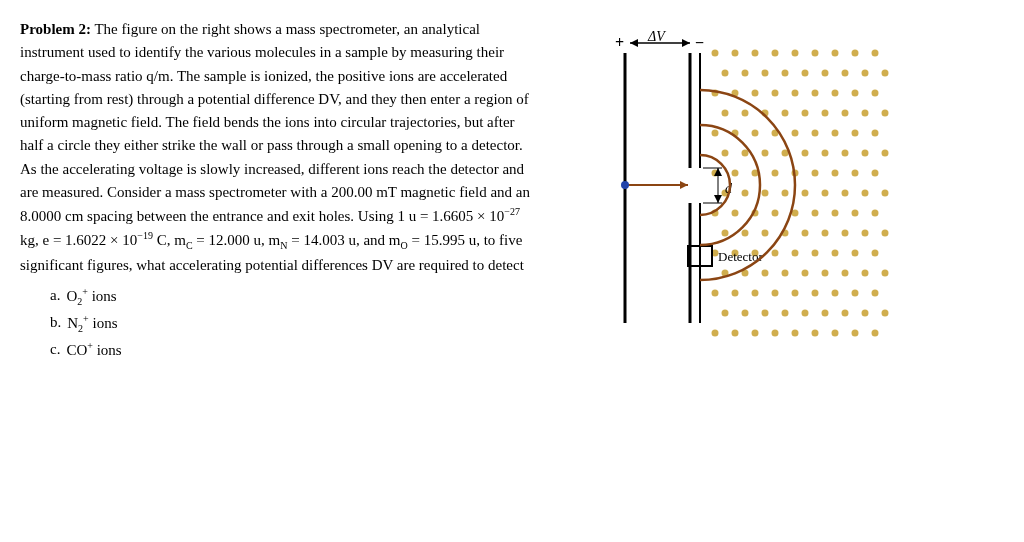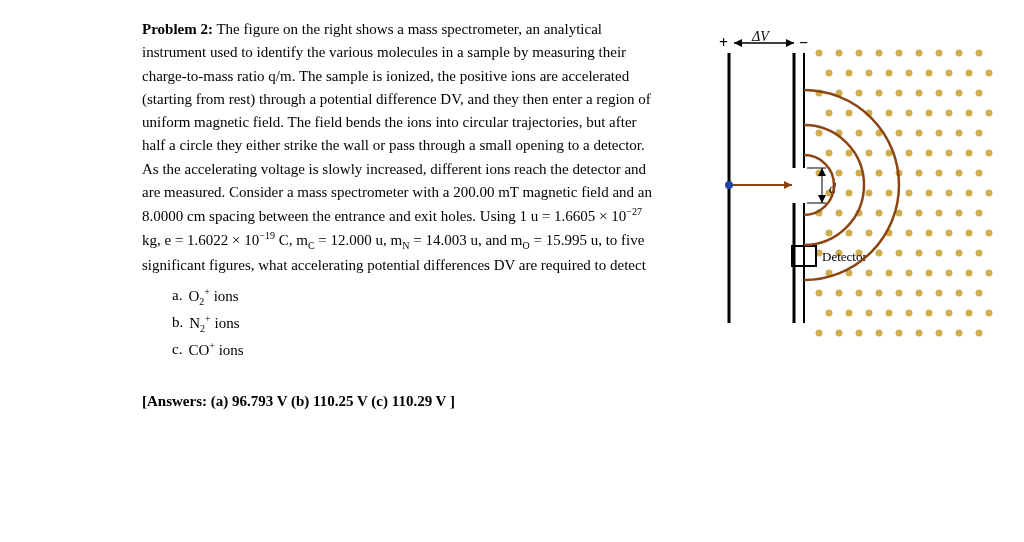--- a/index.html
+++ b/index.html
@@ -11,22 +11,21 @@
       font-size: 15px;
       color: #000;
       overflow: hidden;
       display: flex;
       align-items: flex-start;
       padding: 18px 20px;
     }
     .main-container {
       display: flex;
       width: 100%;
-      gap: 2px;
-      justify-content: flex-end;
+      gap: 20px;
     }
     .text-section {
       flex: 1;
       max-width: 520px;
     }
     .problem-title {
       font-weight: bold;
       margin-bottom: 4px;
     }
     .problem-body {
@@ -89,24 +88,20 @@
       </div>
       <div class="list-item">
         <span>b.</span>
         <span>N<sub>2</sub><sup>+</sup> ions</span>
       </div>
       <div class="list-item">
         <span>c.</span>
         <span>CO<sup>+</sup> ions</span>
       </div>
     </div>
-    <div class="answers">
-      <br>
-      <strong>[Answers: (a) 96.793 V (b) 110.25 V (c) 110.29 V ]</strong>
-    </div>
   </div>
 
   <div class="diagram-section">
     <svg class="diagram-svg" viewBox="0 0 320 320" xmlns="http://www.w3.org/2000/svg">
 
       <g fill="#c8a030" opacity="0.85">
 
         <circle cx="145" cy="25" r="3.5"></circle>
         <circle cx="165" cy="25" r="3.5"></circle>
         <circle cx="185" cy="25" r="3.5"></circle>

